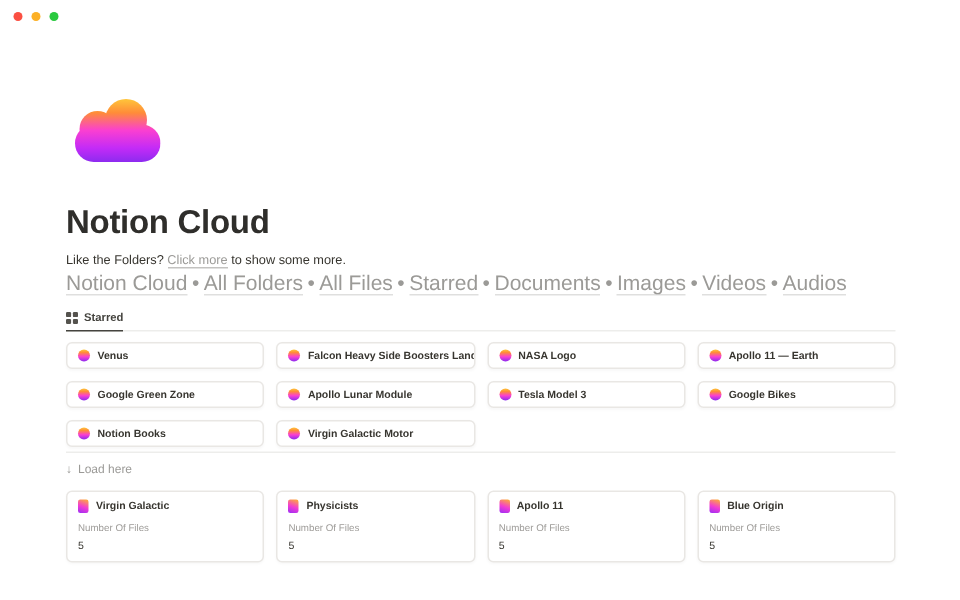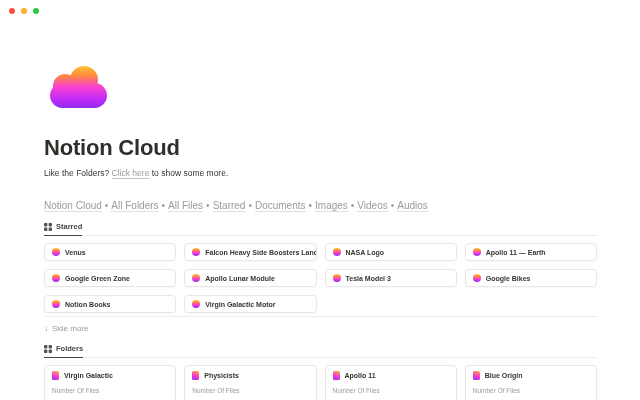--- a/index.html
+++ b/index.html
@@ -26,21 +26,21 @@
 
   .page-title { margin-top: 27px; font-size: 22px; font-weight: 700; letter-spacing: -0.2px; color: #2f2e2b; }
 
   .subtitle { margin-top: 7px; font-size: 8.5px; color: #37352f; }
   .subtitle .link {
     color: #9b9a97;
     border-bottom: 1px solid rgba(55,53,47,0.3);
     cursor: pointer;
   }
 
-  .breadcrumb { margin-top: 22px; font-size: 10px; color: #9b9a97; }
+  .breadcrumb { margin-top: 2px; font-size: 14px; color: #9b9a97; }
   .breadcrumb .bc-item { border-bottom: 1px solid rgba(55,53,47,0.16); cursor: pointer; }
   .breadcrumb .bc-sep { margin: 0 3px; }
 
   
   .section-header { margin-top: 11px; border-bottom: 1px solid #ededeb; display: flex; align-items: flex-end; }
   .view-tab {
     display: inline-flex; align-items: center; gap: 4px;
     padding-bottom: 4px; margin-bottom: -1px;
     border-bottom: 1.5px solid #45443f;
     font-size: 7.5px; font-weight: 600; color: #45443f; cursor: pointer;
@@ -106,21 +106,21 @@
       <circle cx="34" cy="14" r="14" fill="url(#cloudGrad)"></circle>
       <circle cx="15" cy="20" r="12" fill="url(#cloudGrad)"></circle>
       <rect x="0" y="17" width="57" height="25" rx="12.5" fill="url(#cloudGrad)"></rect>
     </svg>
   </div>
 
   <h1 class="page-title">Notion Cloud</h1>
 
   <div class="subtitle">
     <span>Like the Folders?</span>
-    <span class="link">Click here</span>
+    <span class="link">Click more</span>
     <span>to show some more.</span>
   </div>
 
   <div class="breadcrumb">
     <span class="bc-item">Notion Cloud</span><span class="bc-sep">•</span><span class="bc-item">All Folders</span><span class="bc-sep">•</span><span class="bc-item">All Files</span><span class="bc-sep">•</span><span class="bc-item">Starred</span><span class="bc-sep">•</span><span class="bc-item">Documents</span><span class="bc-sep">•</span><span class="bc-item">Images</span><span class="bc-sep">•</span><span class="bc-item">Videos</span><span class="bc-sep">•</span><span class="bc-item">Audios</span>
   </div>
 
   
   <div class="section-header">
     <span class="view-tab">
@@ -178,39 +178,24 @@
         </div>
       <div class="file-card">
           <span class="grad-dot"></span>
           <span>Virgin Galactic Motor</span>
         </div>
     </div>
   </div>
 
   <div class="load-more">
     <span>↓</span>
-    <span>Side more</span>
-  </div>
-
-  
-  <div class="section-header" style="margin-top:9px;">
-    <span class="view-tab">
-      <span class="gallery-ic">
-        <svg width="8" height="8" viewBox="0 0 8 8">
-            <g fill="#55534e">
-              <rect x="0" y="0" width="3.4" height="3.4" rx="0.8"></rect>
-              <rect x="4.6" y="0" width="3.4" height="3.4" rx="0.8"></rect>
-              <rect x="0" y="4.6" width="3.4" height="3.4" rx="0.8"></rect>
-              <rect x="4.6" y="4.6" width="3.4" height="3.4" rx="0.8"></rect>
-            </g>
-          </svg>
-      </span>
-      <span>Folders</span>
-    </span>
-  </div>
+    <span>Load here</span>
+  </div>
+
+  
 
   <div class="cards-grid">
     <div class="folder-card">
       <div class="fc-title">
           <span class="folder-ic"></span>
           <span>Virgin Galactic</span>
         </div>
       <div class="fc-prop">Number Of Files</div>
       <div class="fc-val">5</div>
     </div>

